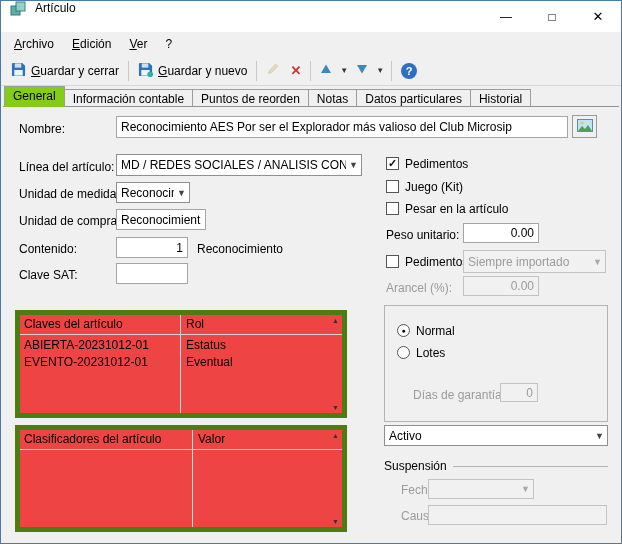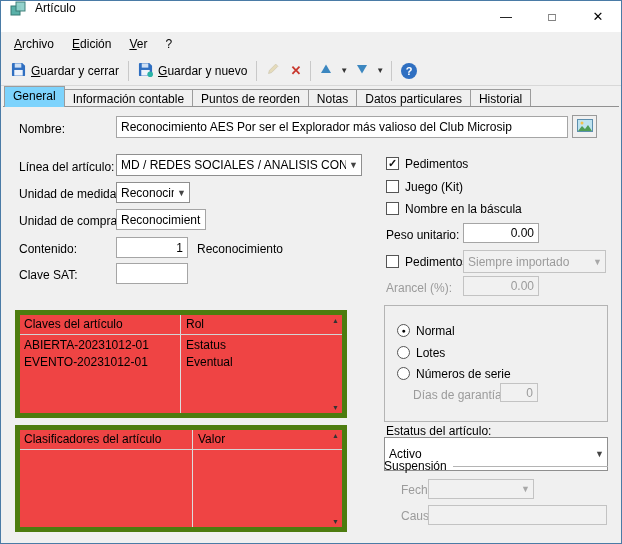--- a/index.html
+++ b/index.html
@@ -37,21 +37,21 @@
   .tool-caret{font-size:8px;color:#333;padding:2px 3px}
   .xglyph{color:var(--danger);font-weight:bold;font-size:13px}
   .help-icon{width:16px;height:16px;border-radius:50%;background:var(--accent);color:#fff;
              display:flex;align-items:center;justify-content:center;font-size:11px;font-weight:bold}
 
   
   .tabs{position:absolute;top:85px;left:3px;height:21px;display:flex;align-items:flex-end}
   .tab{height:18px;padding:2px 8px 0;background:var(--bg);border:1px solid #9c9c9c;
        border-bottom:none;margin-left:-1px;white-space:nowrap;position:relative;z-index:1}
   .tab:first-child{margin-left:0}
-  .tab.active{height:21px;background:#7dd3fc;z-index:3}
+  .tab.active{height:21px;background:#84cc16;z-index:3}
   .tab-line{position:absolute;top:105px;left:2px;right:2px;height:1px;background:#919191;z-index:2}
 
   
   .lbl{position:absolute;white-space:nowrap}
   .lbl.dis{color:var(--disabled)}
   .field{position:absolute;border:1px solid #a5a5a5;background:#fff;
          font:12px "Liberation Sans",sans-serif;padding:1px 4px;outline:none}
   .field.num{text-align:right}
   .field.dis{background:#f1f1f1;color:var(--disabled);border-color:#c3c3c3}
   .combo{position:absolute;border:1px solid #8f8f8f;background:#fff;display:flex;
@@ -255,21 +255,21 @@
   <div class="check" style="left:385px;top:178px">
     <span class="cbox">
         <span></span>
       </span>
     <span>Juego (Kit)</span>
   </div>
   <div class="check" style="left:385px;top:200px">
     <span class="cbox">
         <span></span>
       </span>
-    <span>Nombre en la báscula</span>
+    <span>Pesar en la artículo</span>
   </div>
 
   <span class="lbl" style="left:385px;top:227px">Peso unitario:</span>
   <input class="field num" style="left: 462px; top: 222px; width: 76px; height: 20px;" value="0.00">
 
   <div class="check" style="left:385px;top:253px">
     <span class="cbox">
         <span></span>
       </span>
     <span>Pedimentos:</span>
@@ -288,32 +288,26 @@
           <span>●</span>
         </span>
       <span>Normal</span>
     </div>
     <div class="radio" style="left:12px;top:39px">
       <span class="rdot">
           <span></span>
         </span>
       <span>Lotes</span>
     </div>
-    <div class="radio" style="left:12px;top:60px">
-      <span class="rdot">
-          <span></span>
-        </span>
-      <span>Números de serie</span>
-    </div>
     <span class="lbl dis" style="left:28px;top:82px">Días de garantía:</span>
     <input class="field num dis" style="left: 115px; top: 77px; width: 38px; height: 19px;" value="0">
   </div>
 
   <span class="lbl" style="left:385px;top:423px">Estatus del artículo:</span>
-  <div class="combo" style="left:383px;top:436px;width:224px;height:34px">
+  <div class="combo" style="left:383px;top:424px;width:224px;height:21px">
     <span class="combo-text">Activo</span>
     <span class="combo-arrow">▼</span>
   </div>
 
   <div class="susp-head" style="left:383px;top:458px;width:224px">
     <span>Suspensión</span>
     <div class="hline"></div>
   </div>
   <span class="lbl dis" style="left:400px;top:482px">Fecha:</span>
   <div class="combo dis" style="left:427px;top:478px;width:106px;height:20px">

